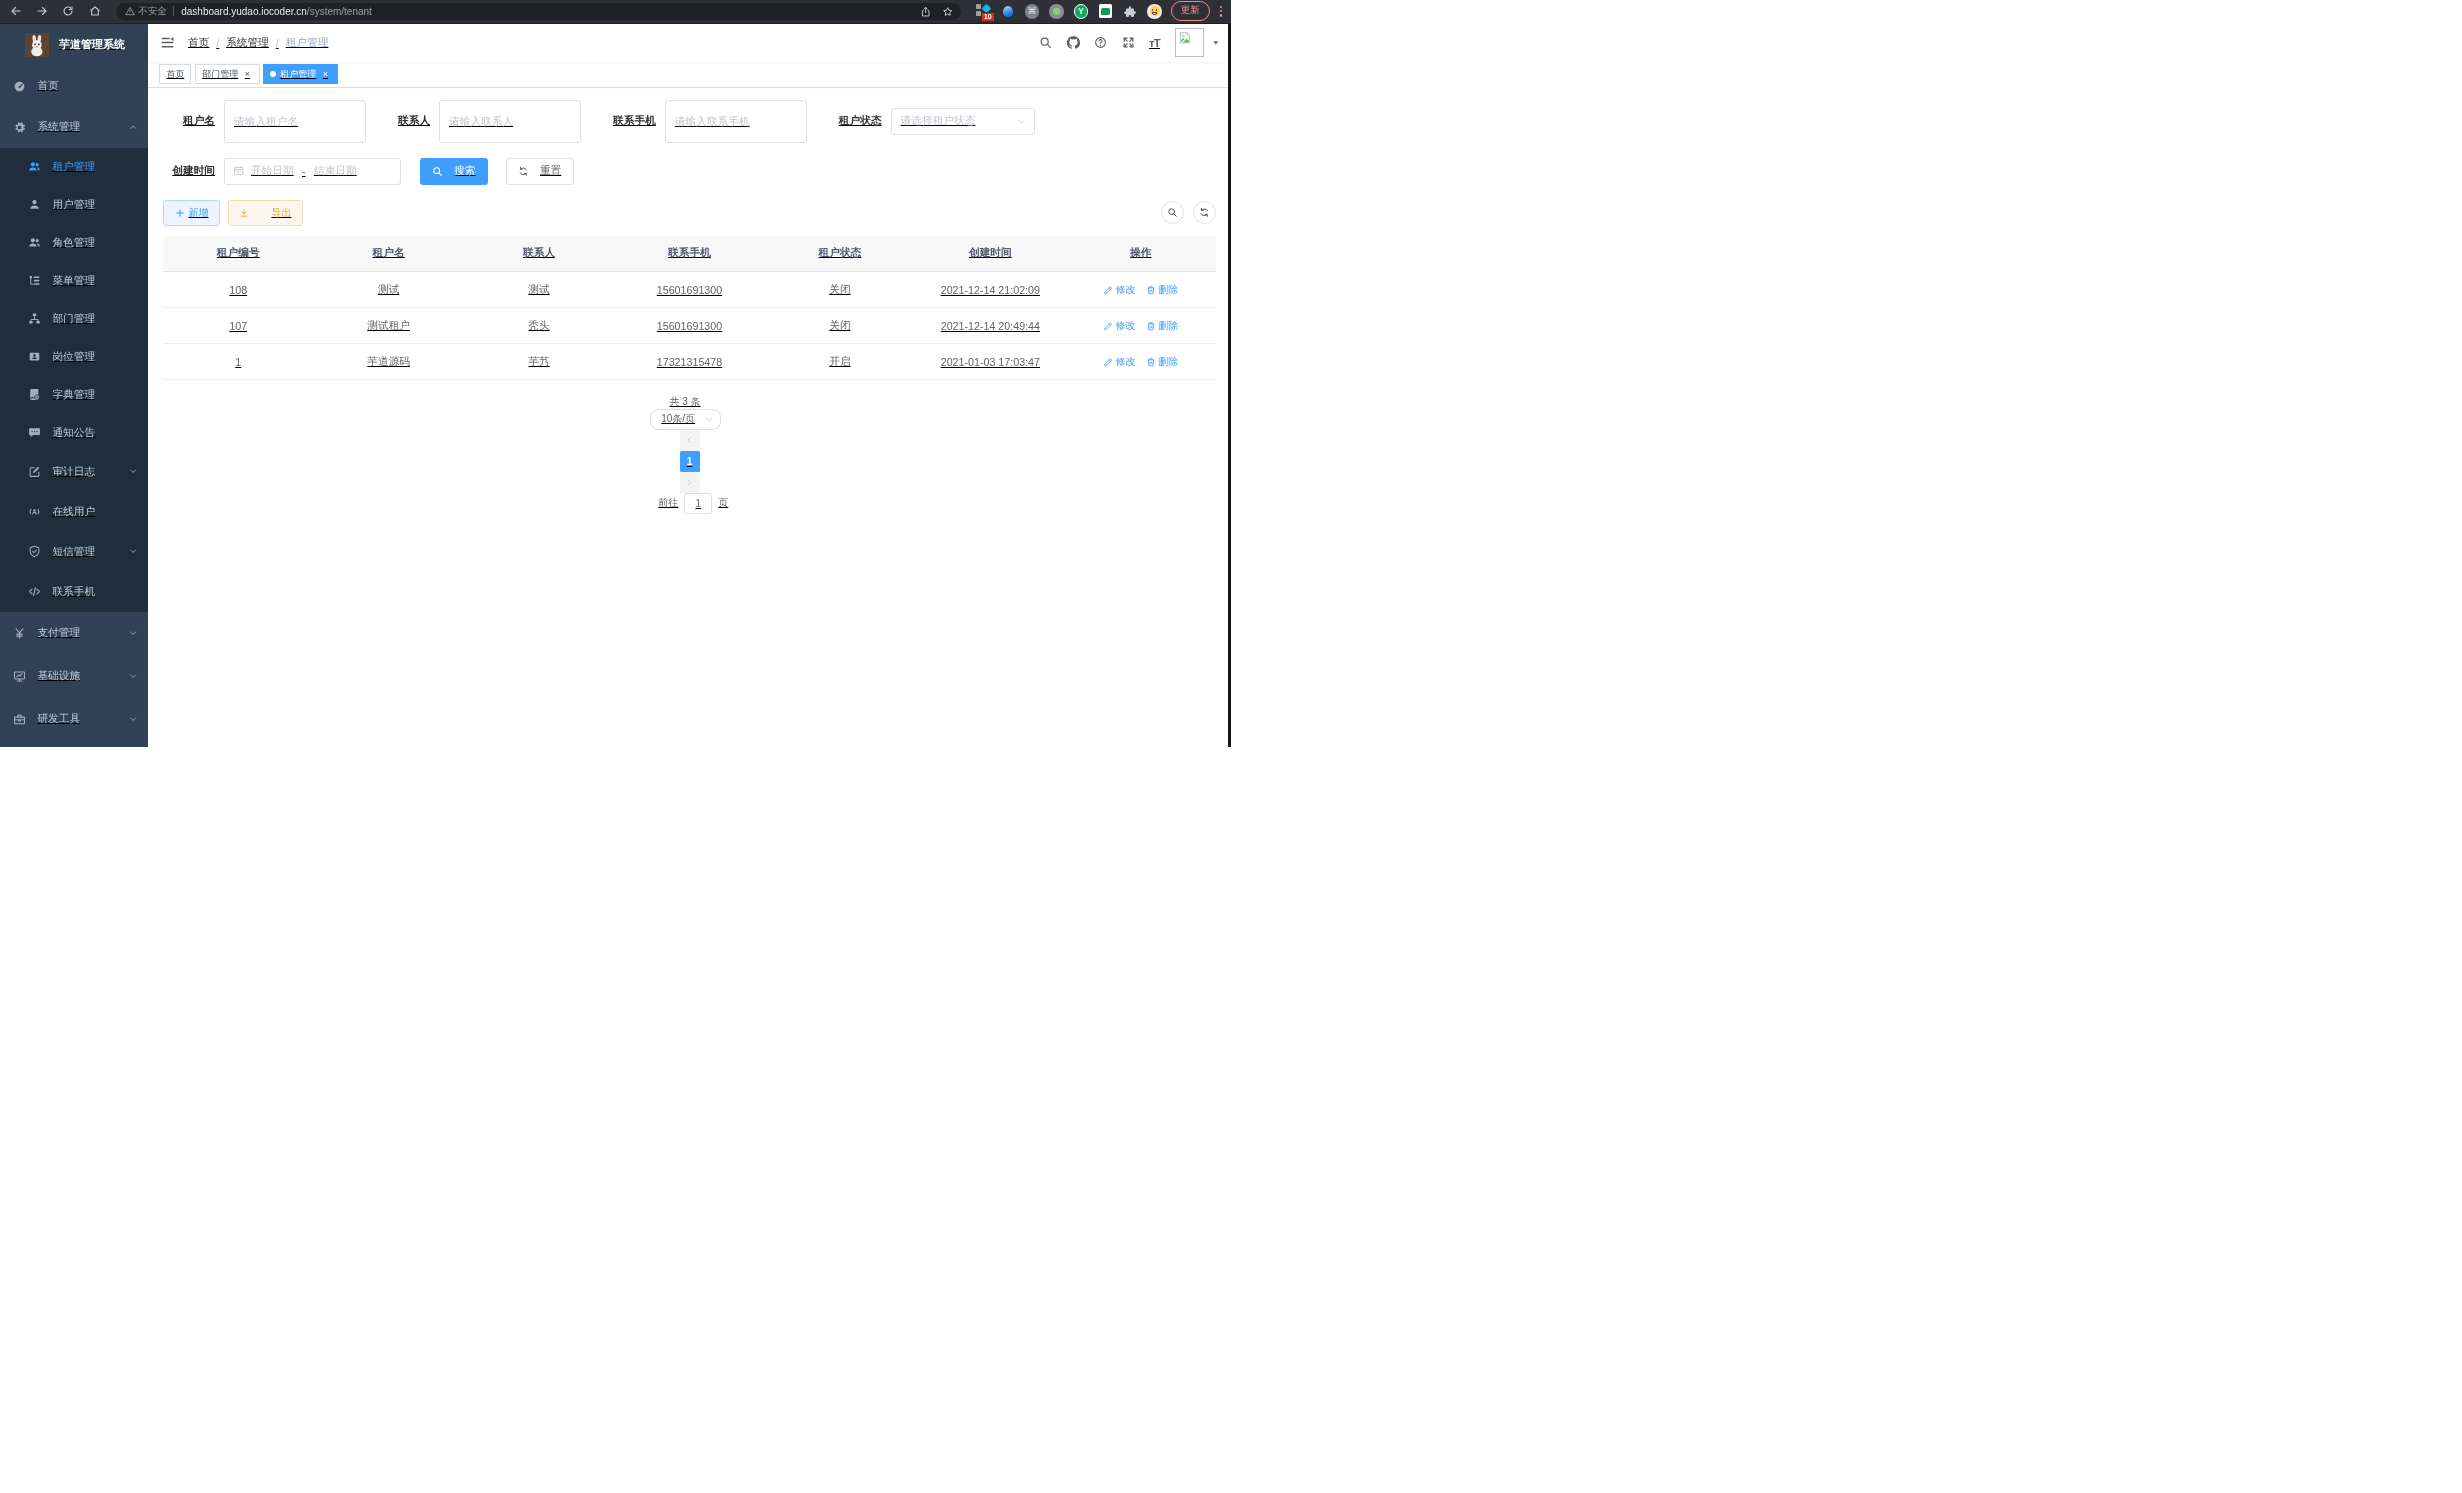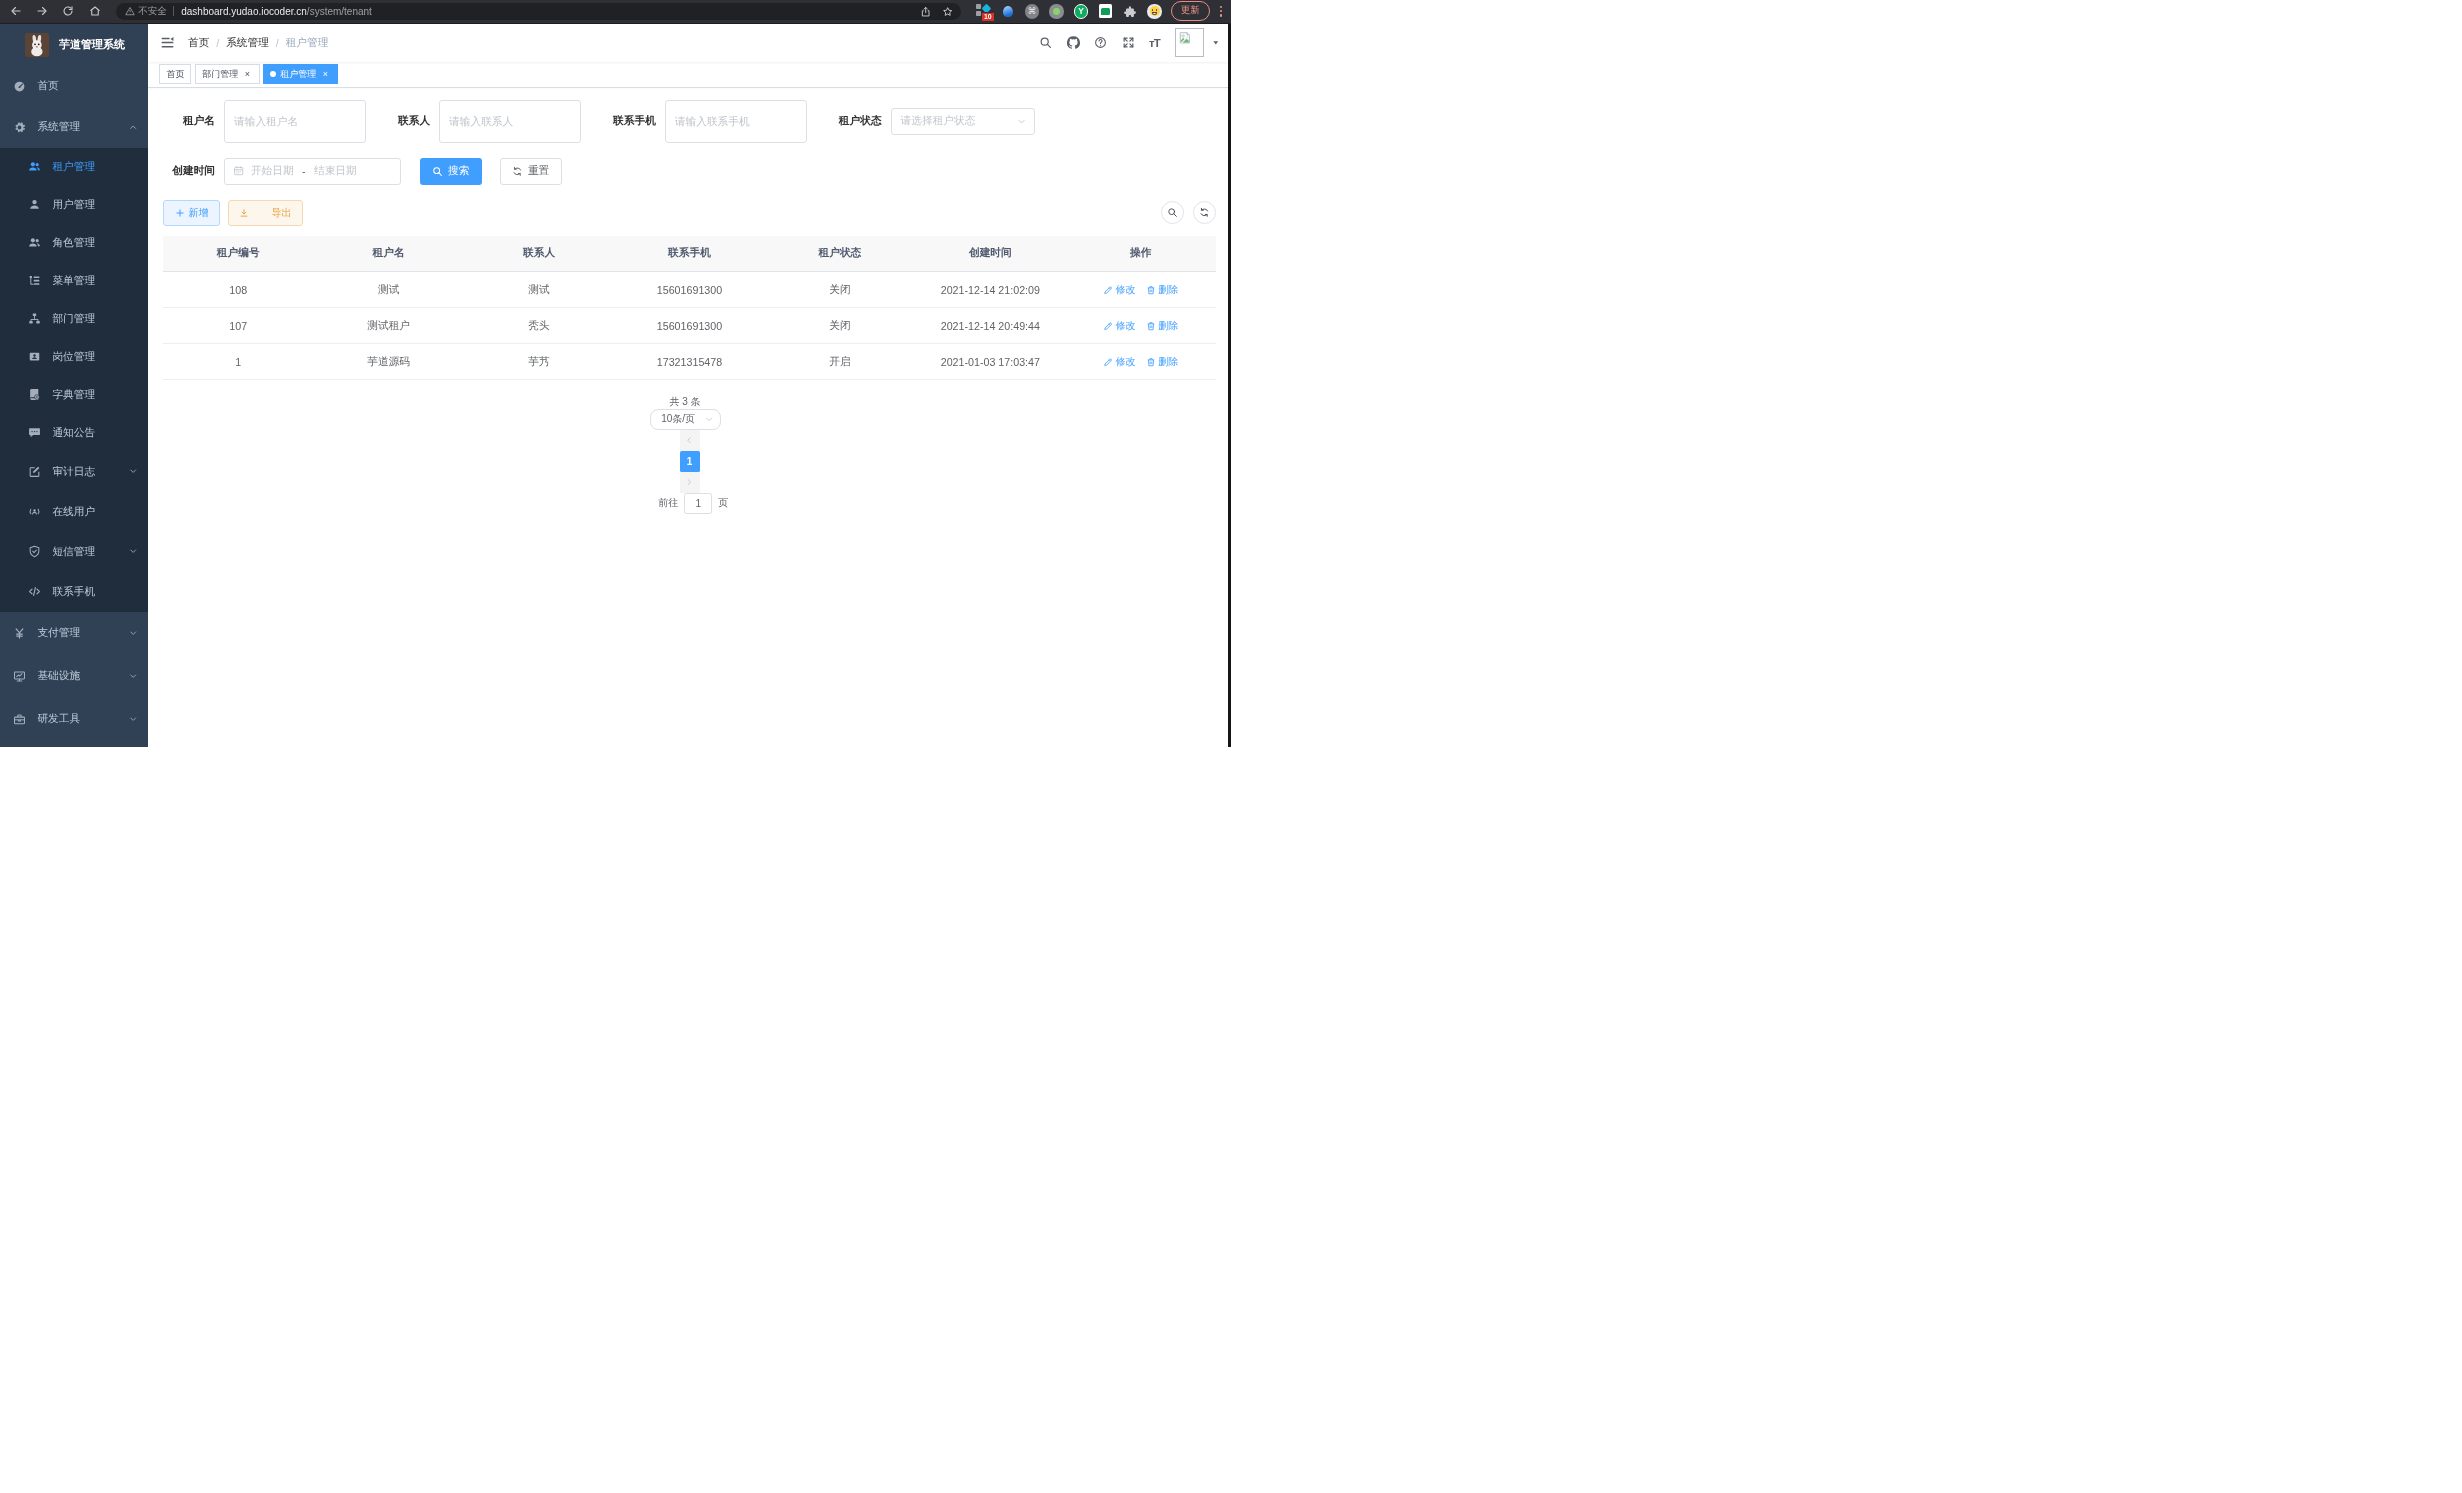--- a/index.html
+++ b/index.html
@@ -36,21 +36,21 @@
   .emoji-circle { background:#e8eaed; }
   .emoji-face { width:10px; height:10px; border-radius:50%; background:#ffd23e; position:relative; }
   .emoji-face i { position:absolute; top:3px; width:1.5px; height:1.5px; border-radius:50%; background:#5d4037; }
   .emoji-face i.l { left:2.3px; } .emoji-face i.r { right:2.3px; }
   .emoji-face b { position:absolute; bottom:1.5px; left:2.7px; width:4.6px; height:3px; border-radius:0 0 4.6px 4.6px; background:#fff; border:0.8px solid #5d4037; }
   .update-chip { margin-left:9px; border:1.1px solid #e98d83; color:#ee938a; border-radius:10px; padding:2.3px 9px 3px; font-size:9.5px; cursor:pointer; white-space:nowrap; }
   .kebab { margin-left:6.9px; display:flex; flex-direction:column; gap:1.9px; cursor:pointer; padding:1.5px 3px; }
   .kebab i { width:2.3px; height:2.3px; border-radius:50%; background:#ee938a; }
 
   
-  .app { display:flex; height:723px; position:relative; }
+  .app { display:flex; height:723px; position:relative;text-decoration:underline; }
   .right-strip { position:absolute; top:0; right:0; width:3px; height:723px; background:#161616; z-index:60; }
 
   
   .sidebar { width:148px; background:#304156; flex-shrink:0; overflow:hidden; }
   .logo-row { height:42px; display:flex; align-items:center; padding-left:25px; gap:10px; cursor:pointer; }
   .logo-img { width:24px; height:24px; }
   .logo-title { color:#fff; font-weight:bold; font-size:11px; white-space:nowrap; }
   .menu-item { height:38px; display:flex; align-items:center; padding:0 10.7px 0 13px; font-size:10.7px; color:#bfcbd9; cursor:pointer; }
   .menu-item.level2 { background:#1f2d3d; padding-left:28px; }
   .menu-item.active { color:#409eff; }
@@ -93,21 +93,21 @@
   .f-item { display:flex; align-items:center; margin-right:32px; }
   .f-label { font-size:10.7px; color:#333; font-weight:bold; margin-right:9px; white-space:nowrap; }
   .f-label.w68 { min-width:52px; text-align:right; }
   .f-input { width:142px; height:43px; border:0.8px solid #dcdfe6; border-radius:3px; padding:0 9px; font-size:10.7px; color:#606266; background:#fff; outline:none; }
   .f-input::placeholder { color:#c0c4cc; }
   .f-select { width:144px; height:27px; border:0.8px solid #dcdfe6; border-radius:3px; padding:0 7.6px 0 9px; display:flex; align-items:center; justify-content:space-between; color:#c0c4cc; font-size:10.7px; cursor:pointer; background:#fff; }
   .f-select svg { width:9px; height:9px; color:#c0c4cc; }
   .date-range { width:177px; height:27px; border:0.8px solid #dcdfe6; border-radius:3px; display:flex; align-items:center; padding:0 7.6px; gap:6.9px; font-size:10.7px; cursor:pointer; background:#fff; }
   .date-range .cal { color:#c0c4cc; } .date-range .cal svg { width:11.4px; height:11.4px; }
   .date-range .dph { color:#c0c4cc; } .date-range .dsep { color:#606266; margin:0 1.5px; }
-  .btn { height:27px; border-radius:3px; font-size:10.7px; padding:0 11.4px; display:inline-flex; align-items:center; gap:5px; cursor:pointer; border:0.8px solid transparent; white-space:nowrap; }
+  .btn { height:27px; border-radius:3px; font-size:10.7px; padding:0 11.4px; display:inline-flex; align-items:center; gap:11px; cursor:pointer; border:0.8px solid transparent; white-space:nowrap; }
   .btn svg { width:10.7px; height:10.7px; }
   .btn-primary { background:#409eff; color:#fff; }
   .btn-default { background:#fff; border-color:#dcdfe6; color:#606266; margin-left:18px; }
   .toolbar-row { display:flex; align-items:center; margin-bottom:10px; }
   .btn-sm { height:26px; border-radius:3px; font-size:10px; padding:0 10.7px; display:inline-flex; align-items:center; gap:3.8px; cursor:pointer; white-space:nowrap; }
   .btn-sm svg { width:10px; height:10px; }
   .btn-plain-primary { background:#ecf5ff; border:0.8px solid #b3d8ff; color:#409eff; }
   .btn-plain-warning { background:#fdf6ec; border:0.8px solid #f5dab1; color:#e6a23c; margin-left:7.6px;gap:22px; }
   .circle-btns { margin-left:auto; display:flex; gap:9px; }
   .circle-btn { width:23px; height:23px; border-radius:50%; border:0.8px solid #dfe3e9; background:#fff; display:flex; align-items:center; justify-content:center; color:#3c3f44; cursor:pointer; }

